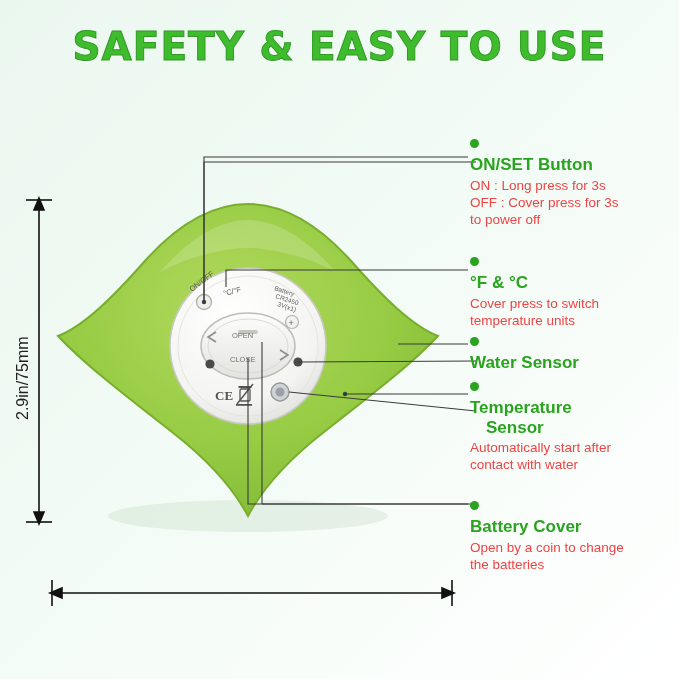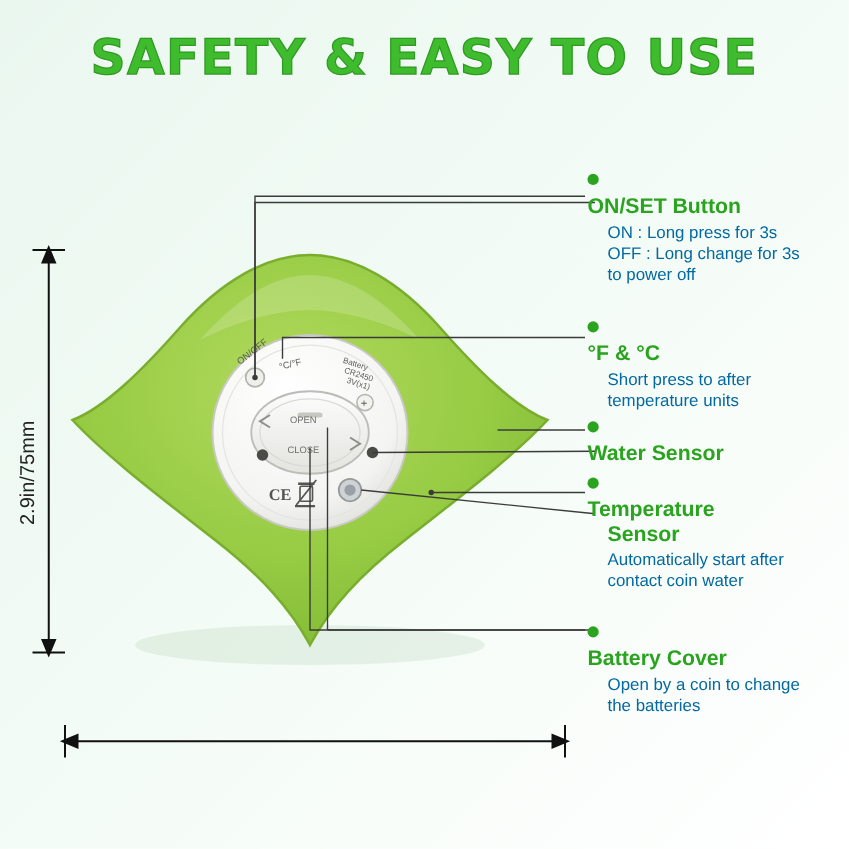--- a/index.html
+++ b/index.html
@@ -29,22 +29,22 @@
   .callout{position:absolute;left:0;}
   .co-head{
     display:flex;align-items:flex-start;gap:7px;
     font-size:17px;font-weight:700;color:#2aa31f;line-height:1.15;flex-direction:column;
   }
   .bullet{
     flex:0 0 auto;width:9px;height:9px;border-radius:50%;
     background:#2aa31f;margin-top:5px;
   }
   .co-body{
-    margin-left:16px;margin-top:2px;
-    font-size:13.5px;color:#0369a1;line-height:1.27;
+    margin-top:2px;
+    font-size:13.5px;color:#ef4444;line-height:1.27;
   }
 
   
   .dim-v{
     position:absolute;left:14px;top:420px;
     transform:rotate(-90deg);transform-origin:left top;
     font-size:16px;color:#222;white-space:nowrap;
   }
   .dim-h{
     position:absolute;left:0;top:608px;width:460px;text-align:center;
@@ -164,32 +164,32 @@
 
   <div class="callouts">
 
     <div class="callout" style="top:0;">
       <div class="co-head">
         <span class="bullet"></span>
         <span>ON/SET Button</span>
       </div>
       <div class="co-body">
         <div>ON : Long press for 3s</div>
-        <div>OFF : Long change for 3s</div>
+        <div>OFF : Cover press for 3s</div>
         <div>to power off</div>
       </div>
     </div>
 
     <div class="callout" style="top:118px;">
       <div class="co-head">
         <span class="bullet"></span>
         <span>°F &amp; °C</span>
       </div>
       <div class="co-body">
-        <div>Short press to after</div>
+        <div>Cover press to switch</div>
         <div>temperature units</div>
       </div>
     </div>
 
     <div class="callout" style="top:198px;">
       <div class="co-head">
         <span class="bullet"></span>
         <span>Water Sensor</span>
       </div>
     </div>
@@ -197,21 +197,21 @@
     <div class="callout" style="top:243px;">
       <div class="co-head">
         <span class="bullet"></span>
         <span>Temperature</span>
       </div>
       <div class="co-head" style="margin-left:16px;">
         <span>Sensor</span>
       </div>
       <div class="co-body">
         <div>Automatically start after</div>
-        <div>contact coin water</div>
+        <div>contact with water</div>
       </div>
     </div>
 
     <div class="callout" style="top:362px;">
       <div class="co-head">
         <span class="bullet"></span>
         <span>Battery Cover</span>
       </div>
       <div class="co-body">
         <div>Open by a coin to change</div>

